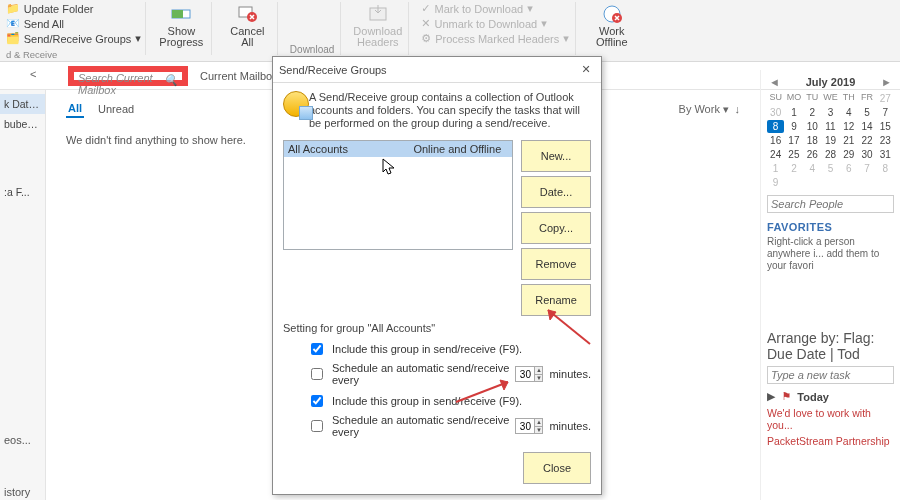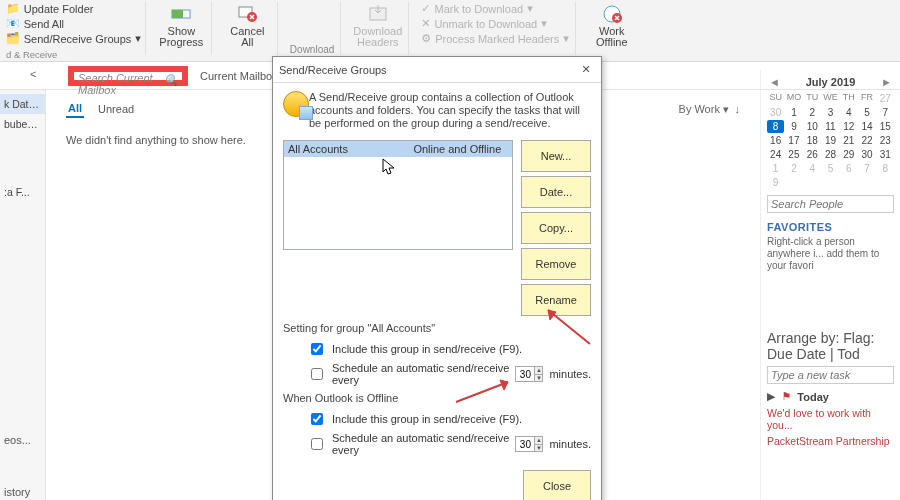--- a/index.html
+++ b/index.html
@@ -297,21 +297,20 @@
         <div class="spin">
           <input value="30" style="">
           <div class="arrows">
               <div>▲</div>
               <div>▼</div>
             </div>
         </div>
         <span>minutes.</span>
       </div>
     </div>
-    <div class="sub-heading">When Outlook is Offline</div>
     <div class="opts">
       <div class="opt-row">
         <input type="checkbox" class="chk" checked="" style="">
         <label>Include this group in send/receive (F9).</label>
       </div>
       <div class="opt-row">
         <input type="checkbox" class="chk" style="">
         <label>Schedule an automatic send/receive every</label>
         <div class="spin">
           <input value="30" style="">

